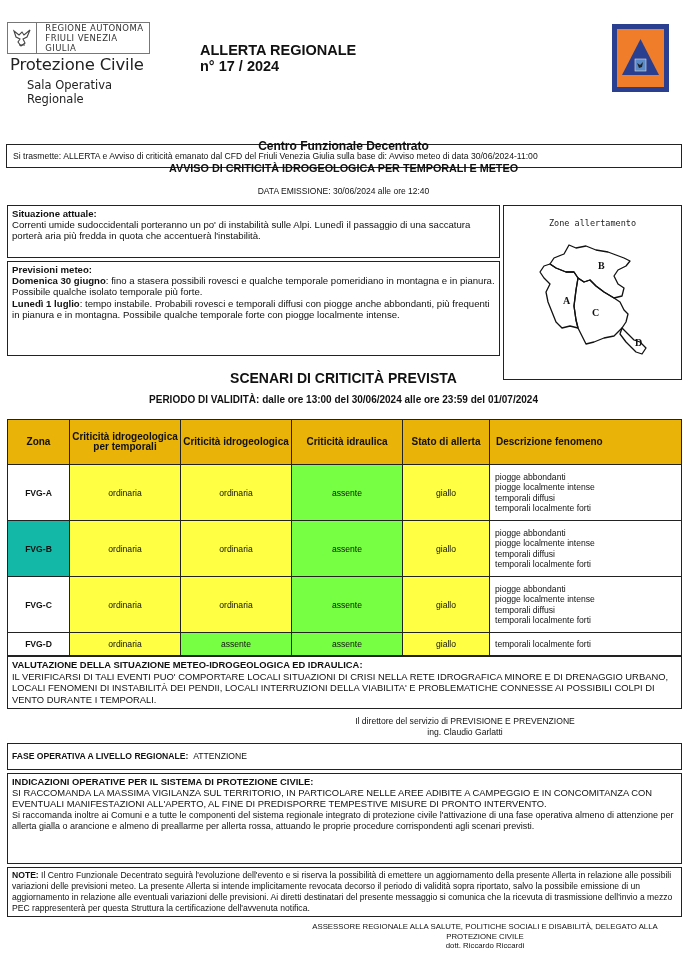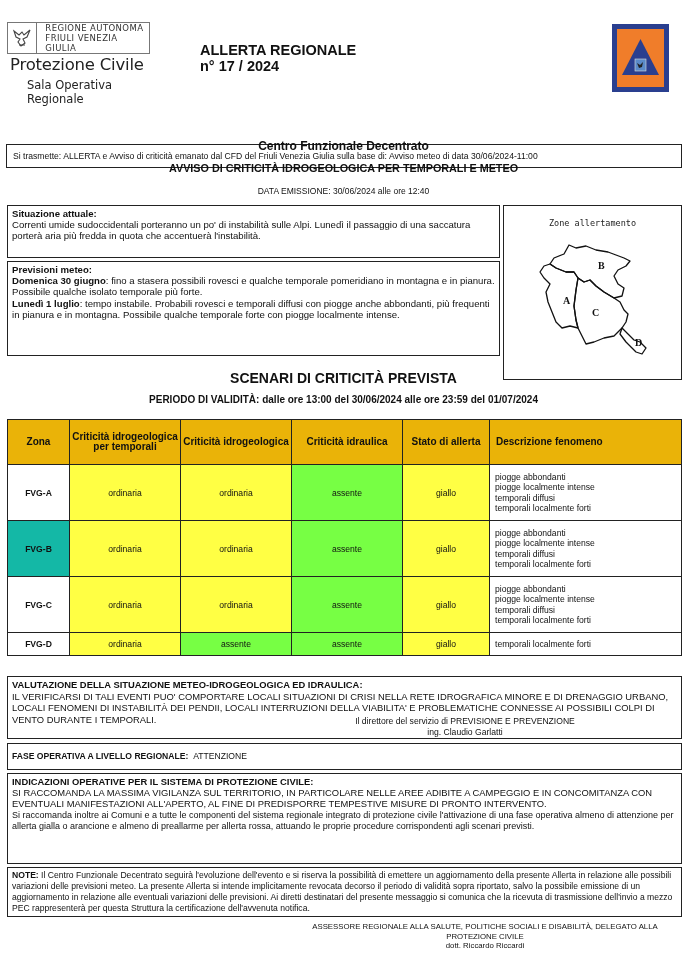--- a/index.html
+++ b/index.html
@@ -42,21 +42,21 @@
   
   table.crit { position: absolute; left: 7px; top: 419px; width: 675px; border-collapse: collapse; font-size: 8.6px; }
   table.crit td, table.crit th { border: 1.5px solid #222; text-align: center; vertical-align: middle; }
   table.crit th { font-weight: bold; font-size: 10px; line-height: 10px; height: 45px; background: #eab308; }
   table.crit th.desc { text-align: left; padding-left: 6px; }
   table.crit td.zona { font-weight: bold; }
   table.crit td.desc { text-align: left; padding-left: 5px; line-height: 10.5px; }
   .row4 td { height: 56px; }
   .row1 td { height: 23px; }
 
-  .valut { left: 7px; top: 676px; width: 675px; height: 63px; padding: 2px 4px; font-size: 9.4px; line-height: 11.6px; }
+  .valut { left: 7px; top: 656px; width: 675px; height: 53px; padding: 2px 4px; font-size: 9.4px; line-height: 11.6px; }
   .dirett { left: 300px; top: 716px; width: 330px; text-align: center; font-size: 8.6px; line-height: 10.5px; }
   .fase { left: 7px; top: 743px; width: 675px; height: 27px; padding: 7px 4px; font-size: 8.6px; }
   .indic { left: 7px; top: 773px; width: 675px; height: 91px; padding: 2px 4px; font-size: 9.4px; line-height: 11.2px; }
   .indic .lower { font-size: 9px; line-height: 11.2px; }
   .note { left: 7px; top: 867px; width: 675px; height: 50px; padding: 2px 4px; font-size: 8.6px; line-height: 11px; }
   .assessore { left: 290px; top: 922px; width: 390px; text-align: center; font-size: 7.8px; line-height: 9.6px; }
 </style>
 </head>
 <body>
 

